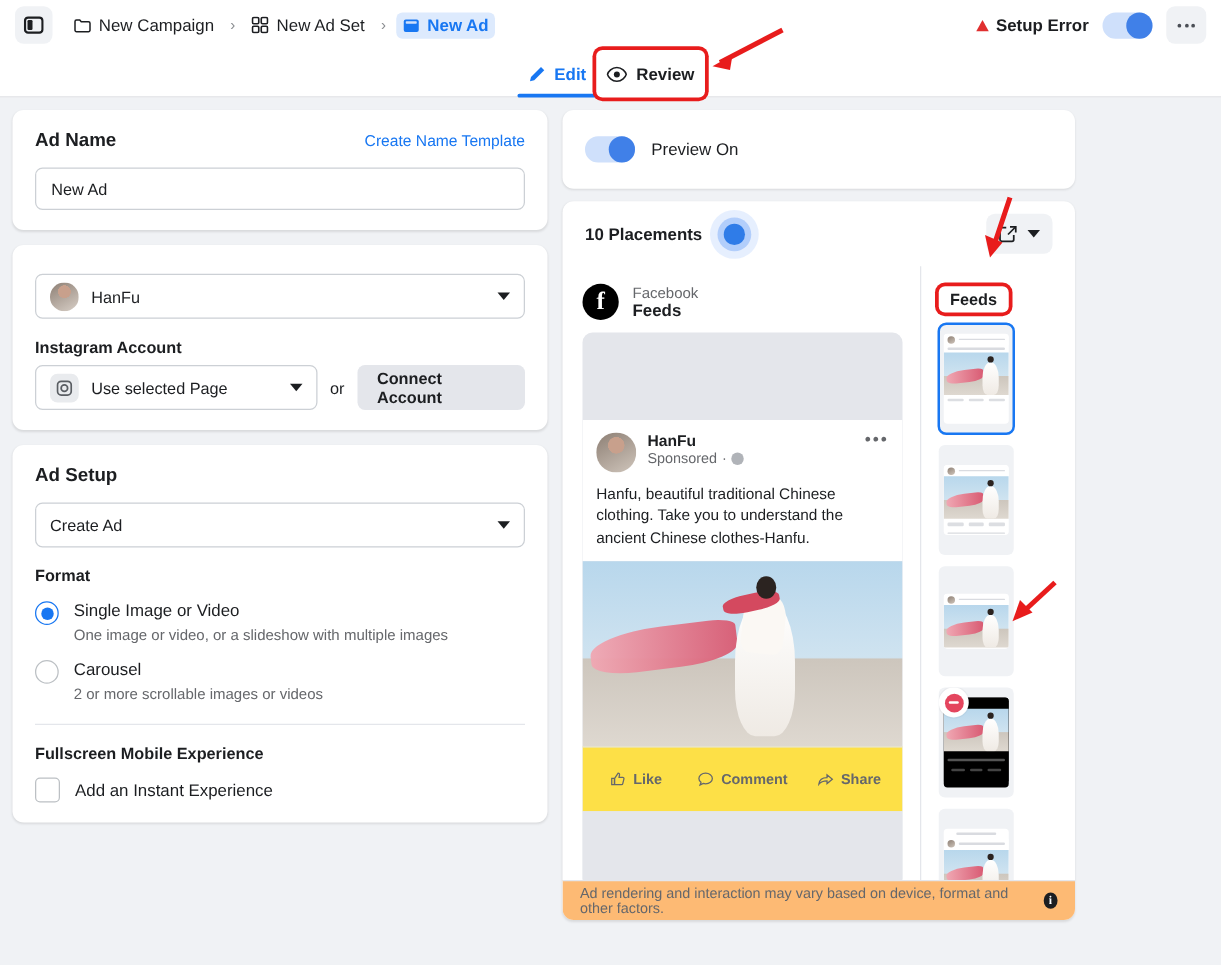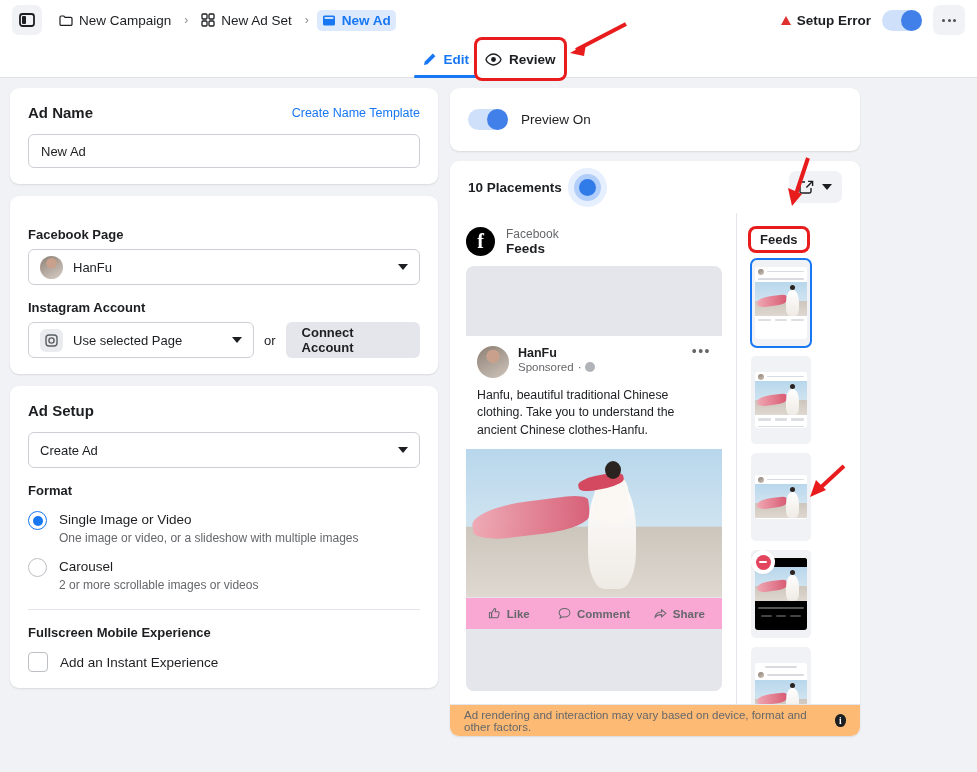--- a/index.html
+++ b/index.html
@@ -98,21 +98,21 @@
   .globe { width: 10px; height: 10px; border-radius: 50%; background: #b0b3b8; display: inline-block; }
   .mock-dots { margin-left: auto; letter-spacing: 1.5px; color: #65676b; font-size: 14px; line-height: 10px; }
   .mock-copy { font-size: 12.3px; color: #1c1e21; line-height: 1.42; padding: 9px 0 10px; }
   .hero { height: 148px; background:
       linear-gradient(#b8d7ec 0%, #cfe3f0 52%, #cdc6bd 53%, #ded8d0 100%); position: relative; overflow: hidden; }
   .hero .sash { position: absolute; left: 6px; top: 52px; width: 118px; height: 34px; background: linear-gradient(95deg,#f0a9b4,#d85a72); border-radius: 50% 18% 40% 30%; transform: rotate(-7deg); opacity: .95; }
   .hero .dress { position: absolute; left: 122px; top: 30px; width: 48px; height: 110px; background: linear-gradient(180deg,#fff,#efeae4); border-radius: 46% 46% 34% 34%; }
   .hero .torso { position: absolute; left: 128px; top: 26px; width: 34px; height: 48px; background: #fbf8f4; border-radius: 40% 40% 22% 22%; transform: rotate(6deg); }
   .hero .ribbon { position: absolute; left: 112px; top: 26px; width: 46px; height: 14px; background: #d4495f; border-radius: 40%; transform: rotate(-12deg); }
   .hero .head { position: absolute; left: 139px; top: 12px; width: 16px; height: 18px; border-radius: 50%; background: #2b2320; }
-  .acts { display: flex; border-top: 1px solid #e4e6eb; background: #f9a8d4; padding: 9px 0; }
+  .acts { display: flex; border-top: 1px solid #e4e6eb; background: #fde047; padding: 19px 0; }
   .act { flex: 1; display: flex; align-items: center; justify-content: center; gap: 6px; font-size: 11.5px; font-weight: 700; color: #65676b; }
   .mock-tail { height: 62px; background: #e4e6eb; }
 
   .sec-t { font-size: 13px; font-weight: 700; color: #1c1e21; }
   .sec-t.boxed { display: inline-block; padding: 3px 9px; }
   .thumbs { display: flex; gap: 9px; flex-wrap: wrap; margin-top: 9px; }
   .th { width: 60px; height: 88px; background: #f0f2f5; border-radius: 5px; position: relative; overflow: hidden; }
   .th.sel { outline: 2px solid #1877f2; outline-offset: -1px; border-radius: 6px; }
   .th-inner { position: absolute; left: 4px; right: 4px; top: 8px; bottom: 8px; background: #fff; border-radius: 3px; overflow: hidden; }
   .th-inner.mid { top: 16px; bottom: 16px; }
@@ -230,21 +230,20 @@
 
     <div class="card">
       <div class="row-between">
         <span class="card-title">Ad Name</span>
         <span class="link">Create Name Template</span>
       </div>
       <div class="field" placeholder="Ad name">New Ad</div>
     </div>
 
     <div class="card">
-      <div class="lbl">Facebook Page</div>
       <div class="select">
         <span class="av"></span>
         <span>HanFu</span>
         <span class="caret"></span>
       </div>
       <div class="lbl">Instagram Account</div>
       <div class="idrow">
         <div class="select">
           <span class="ig-ic">
             <svg width="13" height="13" viewBox="0 0 13 13">

